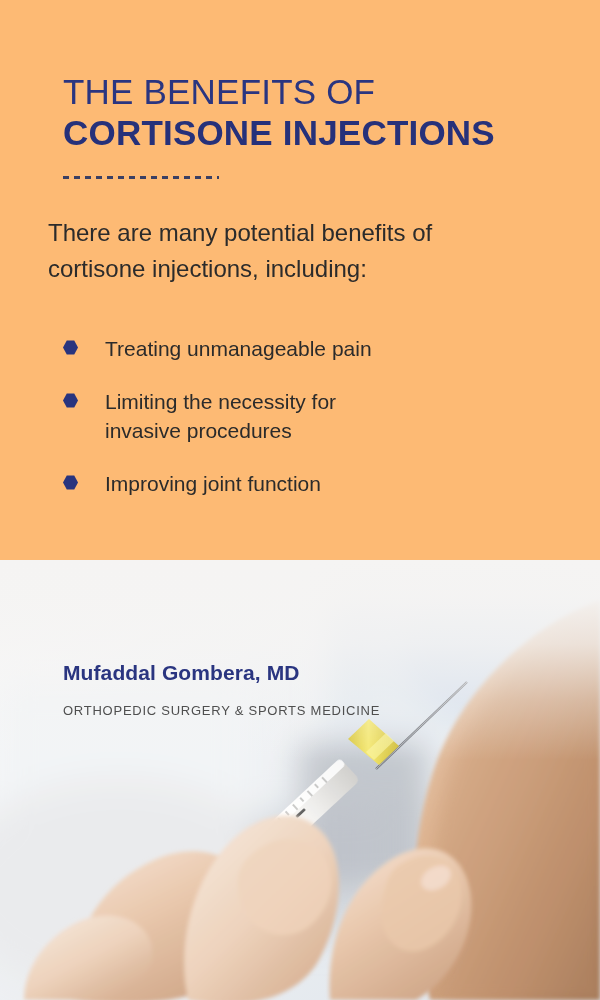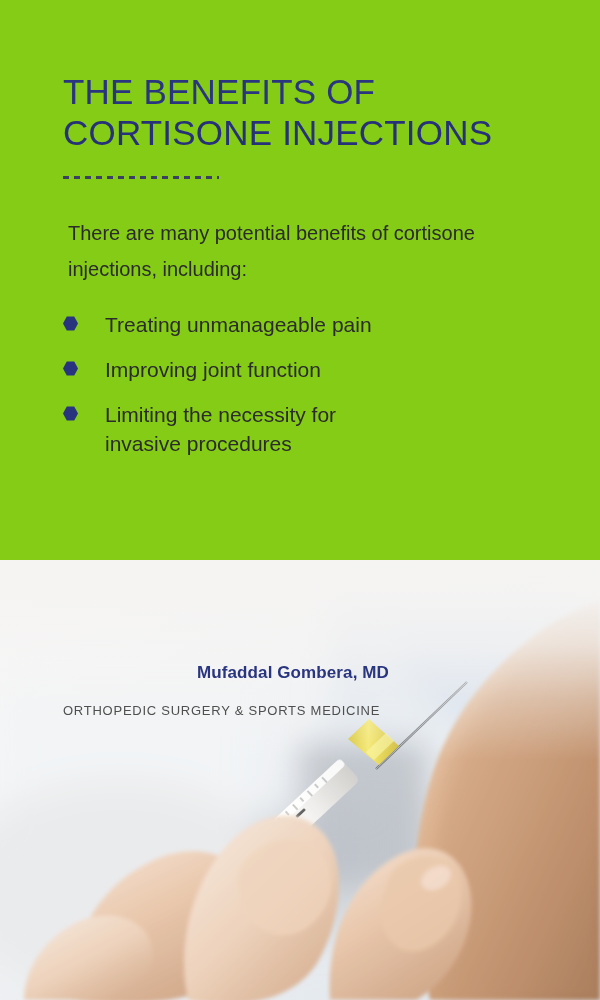--- a/index.html
+++ b/index.html
@@ -12,21 +12,21 @@
     overflow: hidden;
     background: #f5f4f3;
     font-family: "Liberation Sans", sans-serif;
     -webkit-font-smoothing: antialiased;
   }
 
   #infographic {
     position: relative;
     width: 600px;
     height: 1000px;
-    background: #84cc16;
+    background: #fdba74;
     overflow: hidden;
   }
 
   
   .photo {
     position: absolute;
     left: 0;
     top: 560px;
     width: 600px;
     height: 440px;
@@ -61,21 +61,21 @@
     font-size: 35px;
     line-height: 40px;
     font-weight: 400;
     letter-spacing: 0.2px;
     color: #2a3580;
     white-space: nowrap;
   }
   .headline-line2 {
     font-size: 35px;
     line-height: 42px;
-    font-weight: 400;
+    font-weight: 700;
     letter-spacing: 0.2px;
     color: #26317a;
     white-space: nowrap;
   }
 
   
   .divider {
     position: absolute;
     left: 63px;
     top: 176px;
@@ -83,40 +83,41 @@
     height: 3px;
     background-image: repeating-linear-gradient(
         to right,
         #3a3f63 0px, #3a3f63 6px,
         rgba(0,0,0,0) 6px, rgba(0,0,0,0) 11px);
   }
 
   
   .intro {
     position: absolute;
-    left: 68px;
+    left: 48px;
     top: 215px;
     width: 470px;
-    font-size: 20px;
+    font-size: 24px;
     line-height: 36px;
     color: #2b2b2b;
     font-weight: 400;
   }
 
   
   .benefits {
     position: absolute;
     left: 63px;
     top: 310px;
     width: 480px;
   }
   .benefit-item {
     display: flex;
     align-items: flex-start;
     margin-bottom: 16px;
+    margin-top: 24px;
   }
   .bullet-hex {
     flex: 0 0 auto;
     width: 15px;
     height: 15px;
     margin-top: 6px;
     margin-right: 27px;
     background: #28347e;
     clip-path: polygon(25% 4%, 75% 4%, 100% 50%, 75% 96%, 25% 96%, 0% 50%);
   }
@@ -127,26 +128,25 @@
   }
 
   
   .signature {
     position: absolute;
     left: 63px;
     top: 660px;
     width: 460px;
   }
   .sig-name {
-    font-size: 17px;
+    font-size: 21px;
     line-height: 26px;
     font-weight: 700;
     color: #2a3580;
     letter-spacing: 0.1px;
-    text-align: center;
   }
   .sig-title {
     margin-top: 16px;
     font-size: 13px;
     line-height: 17px;
     font-weight: 400;
     color: #4f4f4f;
     letter-spacing: 0.75px;
   }
 </style>
@@ -297,28 +297,28 @@
 
   <div class="divider"></div>
 
   <div class="intro">There are many potential benefits of cortisone injections, including:</div>
 
   <ul class="benefits" style="list-style:none;margin:0;padding:0;">
     <li class="benefit-item">
       <span class="bullet-hex"></span>
       <span class="benefit-text">Treating unmanageable pain</span>
     </li>
+    <li class="benefit-item" style="max-width:330px;">
+      <span class="bullet-hex"></span>
+      <span class="benefit-text">Limiting the necessity for invasive procedures</span>
+    </li>
     <li class="benefit-item">
       <span class="bullet-hex"></span>
       <span class="benefit-text">Improving joint function</span>
     </li>
-    <li class="benefit-item" style="max-width:330px;">
-      <span class="bullet-hex"></span>
-      <span class="benefit-text">Limiting the necessity for invasive procedures</span>
-    </li>
   </ul>
 
   <div class="signature">
     <div class="sig-name">Mufaddal Gombera, MD</div>
     <div class="sig-title">ORTHOPEDIC SURGERY &amp; SPORTS MEDICINE</div>
   </div>
 
 </div>
 
 </body></html>

